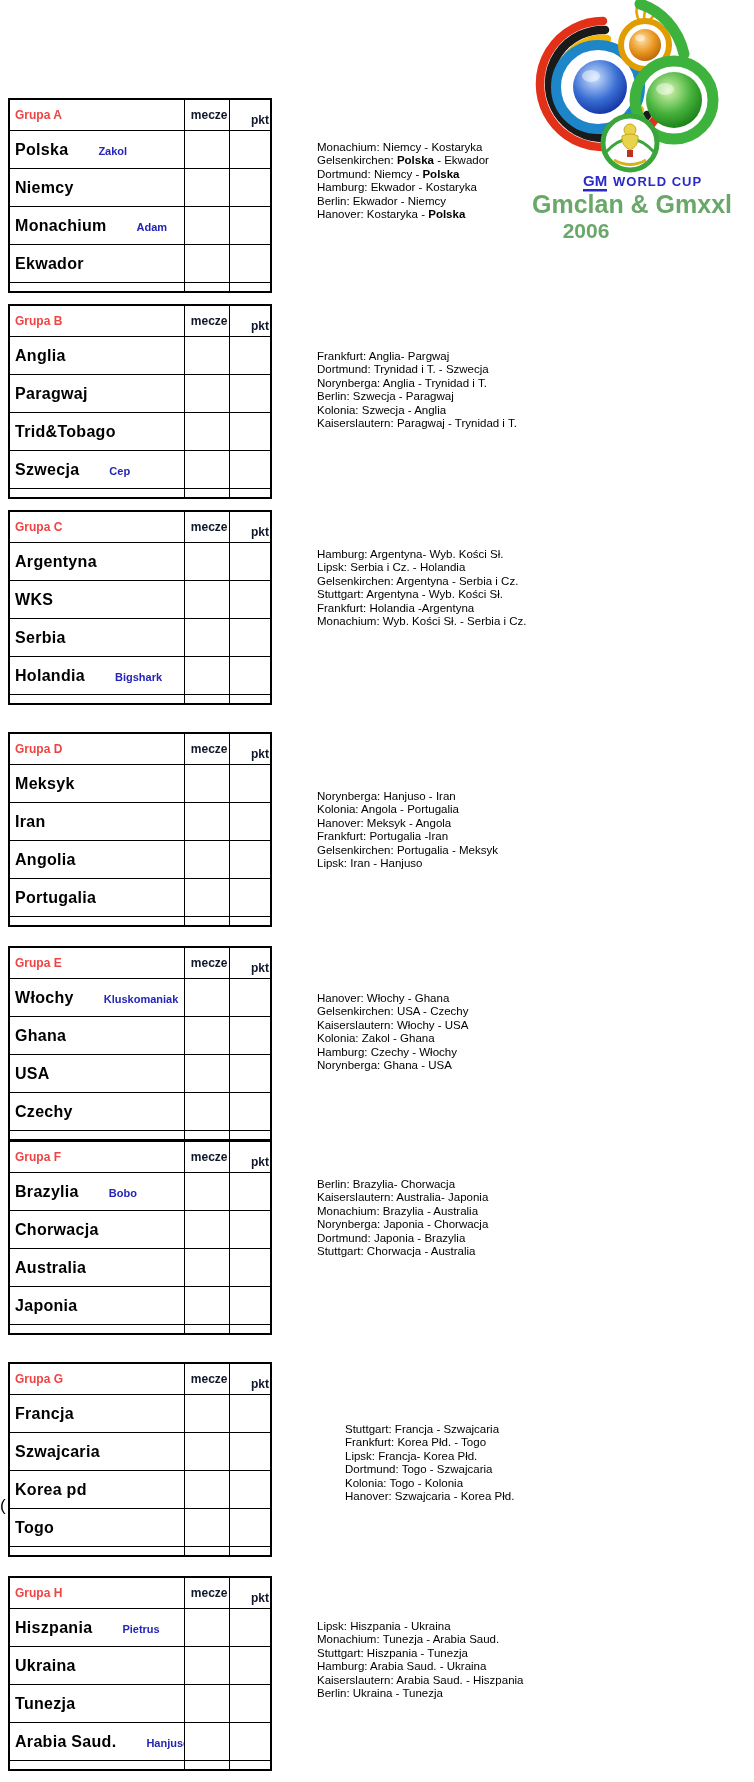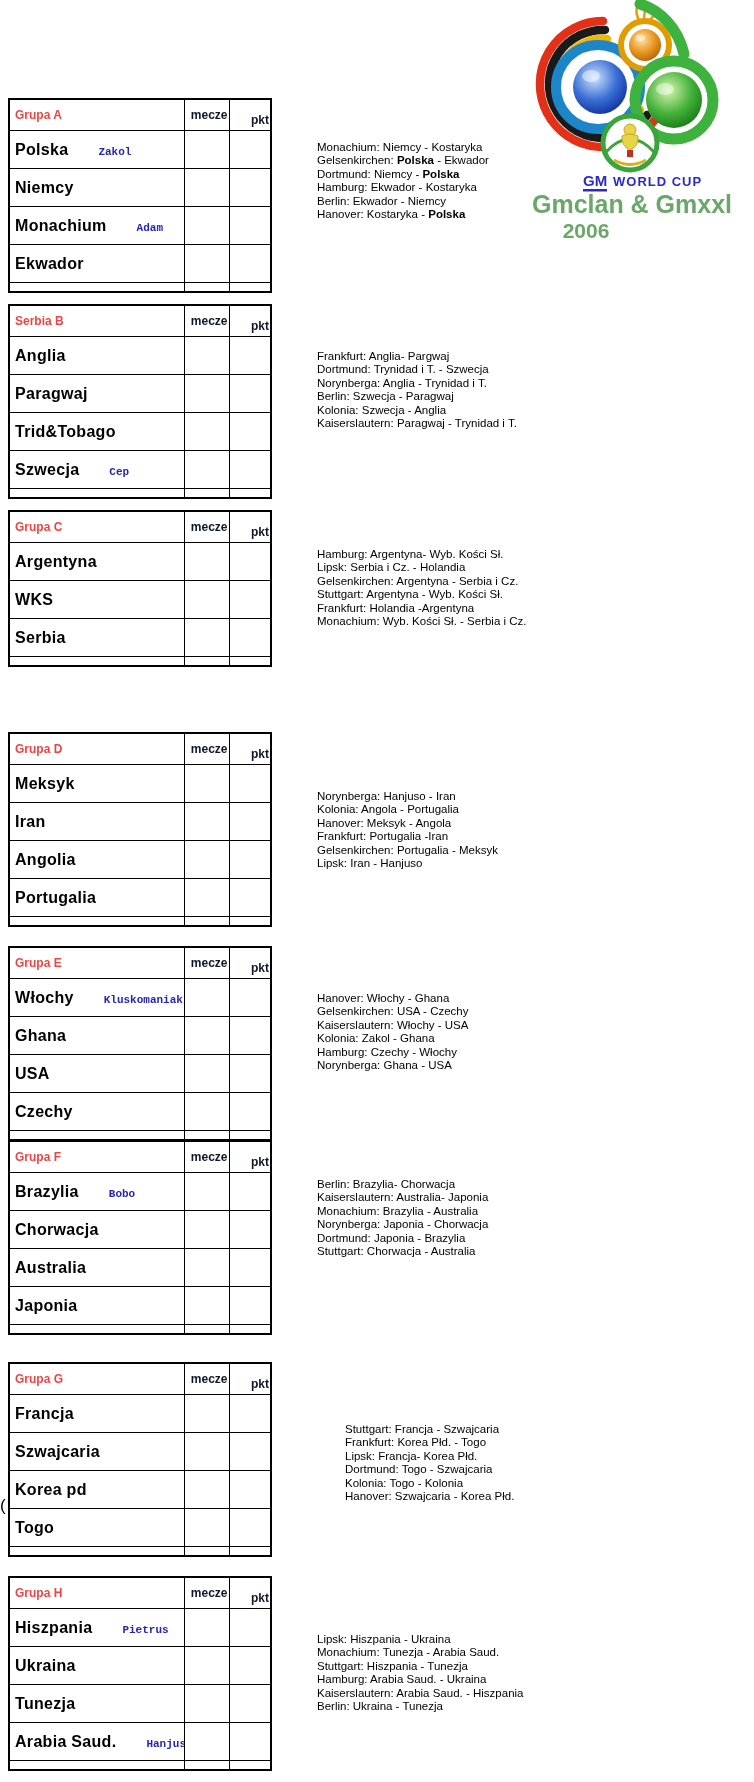--- a/index.html
+++ b/index.html
@@ -20,26 +20,26 @@
   table.grp-table td{border:1px solid #000;overflow:hidden;white-space:nowrap;}
   td.grp-label{
     font-size:12px;font-weight:bold;color:#ef4444;padding-left:5px;
     white-space:pre;height:28px;vertical-align:middle;
   }
   td.col-head{font-size:12px;font-weight:bold;color:#0f172a;text-align:right;vertical-align:middle;}
   td.col-head.pkt{vertical-align:bottom;padding-bottom:3px;margin-left:44px;}
   tr.team-row{height:38px;}
   td.team-cell{padding-left:5px;vertical-align:middle;}
   .team-name{font-size:16px;font-weight:bold;color:#000;letter-spacing:.3px;}
-  .nick{font-size:11px;font-weight:bold;color:#2424b8;margin-left:30px;font-family:Liberation Mono, monospace;}
+  .nick{font-size:11px;font-weight:bold;color:#2424b8;margin-left:30px;}
   tr.sliver{height:9px;}
 
   .matches{position:absolute;left:317px;}
   .m-0{top:43px}.m-1{top:46px}.m-2{top:38px}.m-3{top:58px}
-  .m-4{top:46px}.m-5{top:38px}.m-6{top:61px;left:345px}.m-7{top:57px}
+  .m-4{top:46px}.m-5{top:38px}.m-6{top:61px;left:345px}.m-7{top:44px}
   .match-line{font-size:11.5px;line-height:13.4px;color:#000;white-space:nowrap;}
   .match-line b{font-weight:bold;}
 
   
   #logo{position:absolute;left:460px;top:0;width:294px;height:246px;}
 
   
   #stray{position:absolute;left:0px;top:1496px;font-size:17px;color:#000;}
 </style>
 </head>
@@ -165,21 +165,21 @@
 
   <section class="group-section sec-1">
     <table class="grp-table">
       <colgroup>
           <col style="width:175px">
           <col style="width:45px">
           <col style="width:42px">
         </colgroup>
       <tbody>
         <tr class="head-row">
-          <td class="grp-label">Serbia B</td>
+          <td class="grp-label">Grupa B</td>
           <td class="col-head mecze">mecze</td>
           <td class="col-head pkt">pkt</td>
         </tr>
       <tr class="team-row">
             <td class="team-cell"><span class="team-name">Anglia</span></td>
             <td class="val-cell"></td>
             <td class="val-cell"></td>
           </tr>
           <tr class="team-row">
             <td class="team-cell"><span class="team-name">Paragwaj</span></td>
@@ -234,20 +234,25 @@
           <tr class="team-row">
             <td class="team-cell"><span class="team-name">WKS</span></td>
             <td class="val-cell"></td>
             <td class="val-cell"></td>
           </tr>
           <tr class="team-row">
             <td class="team-cell"><span class="team-name">Serbia</span></td>
             <td class="val-cell"></td>
             <td class="val-cell"></td>
           </tr>
+          <tr class="team-row">
+            <td class="team-cell"><span class="team-name">Holandia</span><span class="nick">Bigshark</span></td>
+            <td class="val-cell"></td>
+            <td class="val-cell"></td>
+          </tr>
           <tr class="sliver">
             <td></td>
             <td></td>
             <td></td>
           </tr>
         </tbody>
     </table>
     <div class="matches m-2">
         <div class="match-line"><span>Hamburg: Argentyna- Wyb. Kości Sł.</span></div>
         <div class="match-line"><span>Lipsk: Serbia i Cz. - Holandia</span></div>

